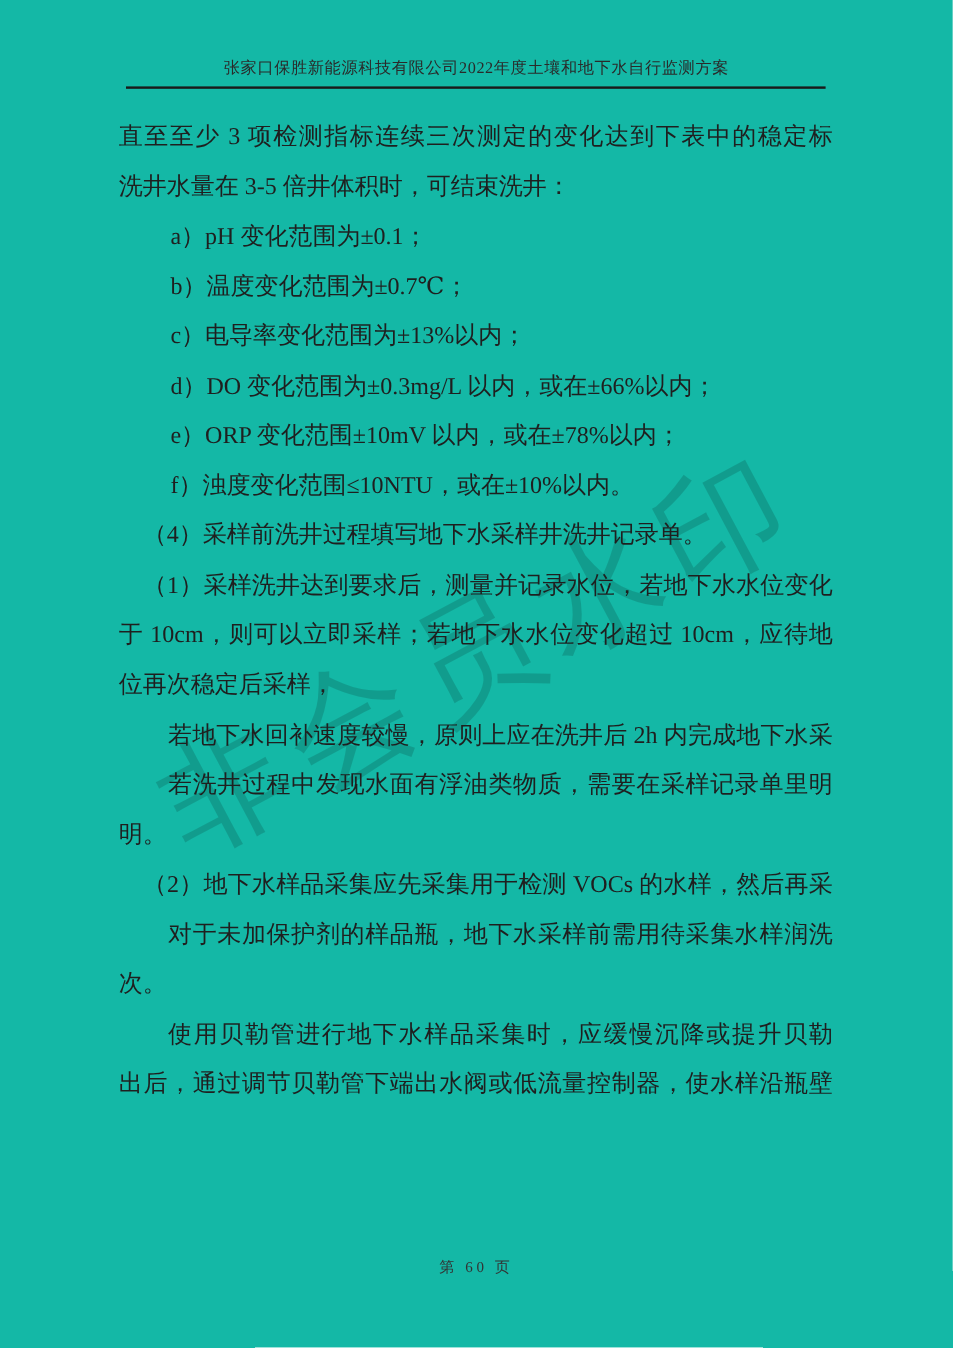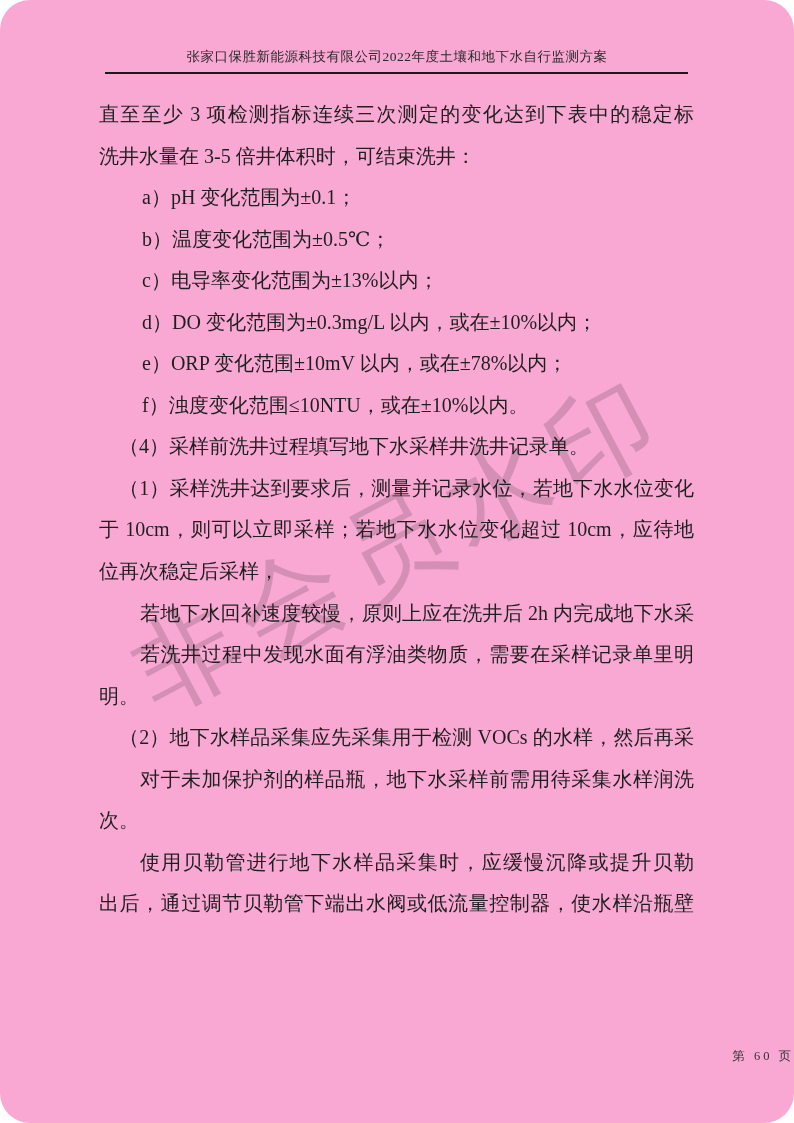--- a/index.html
+++ b/index.html
@@ -4,25 +4,24 @@
 <style>
   html, body {
     margin: 0;
     padding: 0;
     background: #ffffff;
   }
   .page {
     position: relative;
     width: 794px;
     height: 1123px;
-    background: #f9a8d4;
+    background: #14b8a6;
     overflow: hidden;
     font-family: "Liberation Serif", "DejaVu Serif", serif;
     color: #1f1f1f;
-    border-radius: 30px;
   }
   
   .header-title {
     position: absolute;
     top: 48px;
     left: 99px;
     width: 596px;
     text-align: center;
     font-size: 13.5px;
     letter-spacing: 0.5px;
@@ -84,44 +83,44 @@
     font-size: 21px;
     color: #111111;
     letter-spacing: 0.5px;
   }
   
   .footer {
     position: absolute;
     bottom: 58px;
     left: 0;
     width: 100%;
-    text-align: right;
+    text-align: center;
     font-size: 12.5px;
     letter-spacing: 3px;
     color: #333333;
     z-index: 2;
   }
 </style>
 </head>
 <body>
 
 <div class="page">
 
   <div class="header-title">张家口保胜新能源科技有限公司2022年度土壤和地下水自行监测方案</div>
   <div class="header-rule"></div>
 
   <div class="watermark">非会员水印</div>
 
   <div class="body-text">
     <div class="line j">直至至少 3 项检测指标连续三次测定的变化达到下表中的稳定标准；或</div>
     <div class="line">洗井水量在 3-5 倍井体积时，可结束洗井：</div>
     <div class="line ind-item">a）pH 变化范围为±0.1；</div>
-    <div class="line ind-item">b）温度变化范围为±0.5℃；</div>
+    <div class="line ind-item">b）温度变化范围为±0.7℃；</div>
     <div class="line ind-item">c）电导率变化范围为±13%以内；</div>
-    <div class="line ind-item">d）DO 变化范围为±0.3mg/L 以内，或在±10%以内；</div>
+    <div class="line ind-item">d）DO 变化范围为±0.3mg/L 以内，或在±66%以内；</div>
     <div class="line ind-item">e）ORP 变化范围±10mV 以内，或在±78%以内；</div>
     <div class="line ind-item">f）浊度变化范围≤10NTU，或在±10%以内。</div>
     <div class="line ind-num">（4）采样前洗井过程填写地下水采样井洗井记录单。</div>
 
 
     <div class="line j ind-num">（1）采样洗井达到要求后，测量并记录水位，若地下水水位变化小</div>
     <div class="line j">于 10cm，则可以立即采样；若地下水水位变化超过 10cm，应待地下水</div>
     <div class="line">位再次稳定后采样，</div>
     <div class="line j ind-para">若地下水回补速度较慢，原则上应在洗井后 2h 内完成地下水采样。</div>
     <div class="line j ind-para">若洗井过程中发现水面有浮油类物质，需要在采样记录单里明确注</div>

